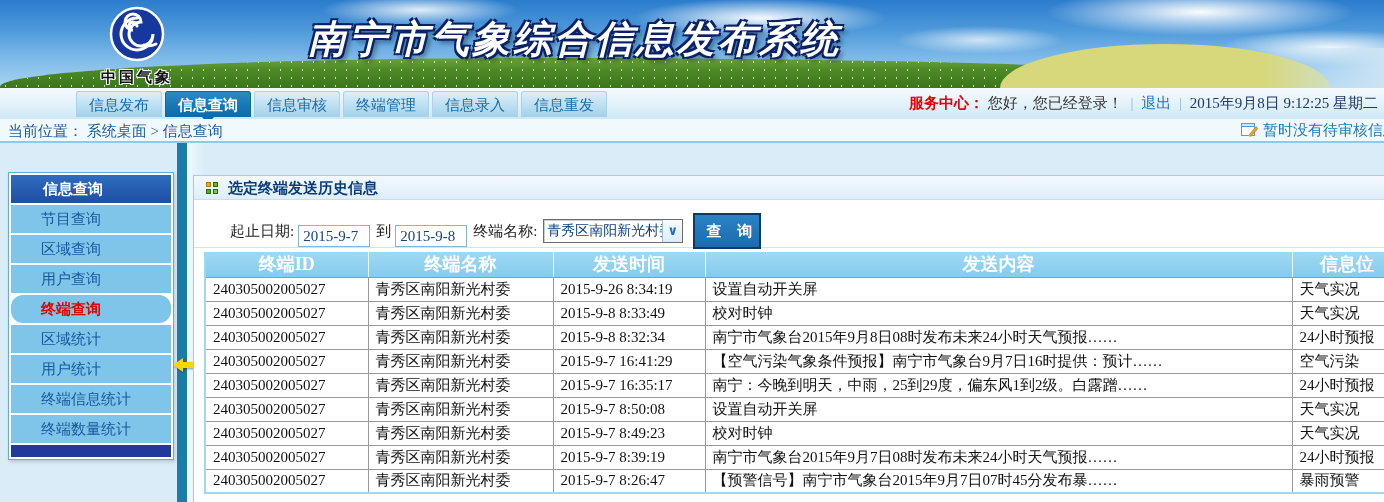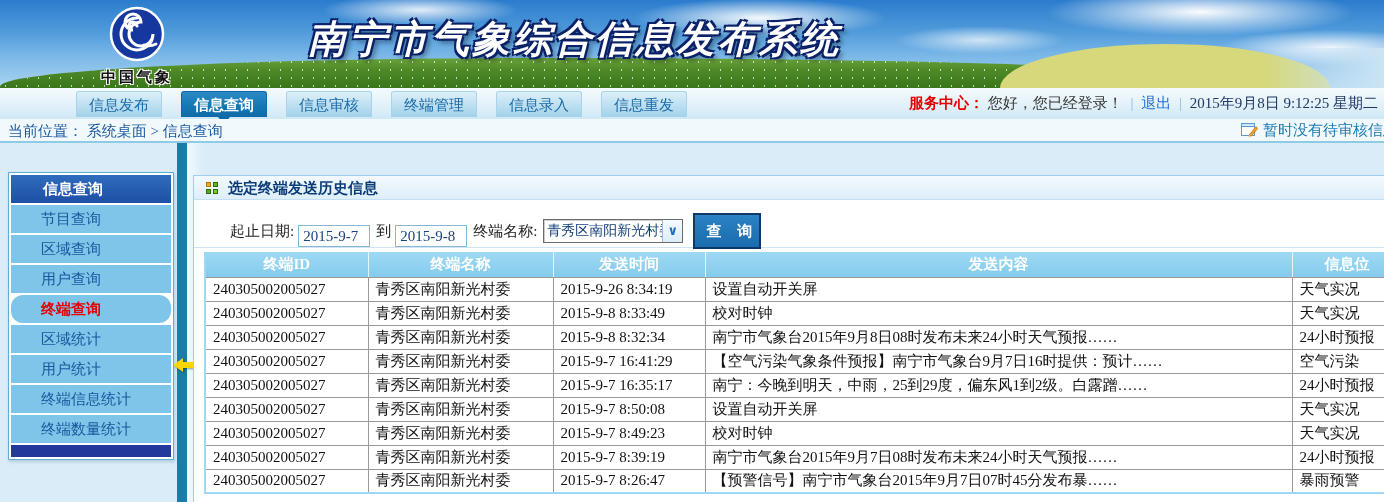--- a/index.html
+++ b/index.html
@@ -31,21 +31,21 @@
   .logo { position:absolute; left:82px; top:5px; width:110px; text-align:center; }
   .logo-caption { display:block; margin-top:1px; font-size:15px; font-weight:bold; color:#111;
     text-shadow:1px 1px 0 #fff,-1px -1px 0 #fff,1px -1px 0 #fff,-1px 1px 0 #fff; letter-spacing:3px; }
   .app-title { position:absolute; left:308px; top:14px; font-family:"Liberation Sans","DejaVu Sans",sans-serif;
     font-size:38px; font-weight:bold; font-style:italic; color:#fff; letter-spacing:3px; white-space:nowrap;
     text-shadow:2px 2px 0 #0a2168,-2px -2px 0 #0a2168,2px -2px 0 #0a2168,-2px 2px 0 #0a2168,4px 4px 5px rgba(0,0,0,.45); }
 
   
   .navbar { position:absolute; left:0; top:88px; width:1384px; height:31px;
     background:linear-gradient(180deg,#f4fafd 0%,#e2f1f9 55%,#cfe8f5 100%); }
-  .tabs { position:absolute; left:76px; top:3px; display:flex; gap:19px;border-radius:9px; }
+  .tabs { position:absolute; left:76px; top:3px; display:flex; gap:3px;border-radius:9px; }
   .tab { height:26px; padding:0 12px; line-height:26px; font-size:15px; color:#1b6ba8; cursor:pointer;
     background:linear-gradient(180deg,#ddeffa 0%,#b9ddf0 60%,#a2d1ea 100%);
     border:1px solid #a9d3e9; border-bottom:none; border-radius:3px 3px 0 0; white-space:nowrap; }
   .tab.active { position:relative; background:linear-gradient(180deg,#2a8ac4 0%,#1377b5 60%,#0e6aa6 100%);
     color:#fff; font-weight:bold; border-color:#0e6aa6; }
   .tab.active::after { content:""; position:absolute; left:50%; bottom:-7px; margin-left:-6px;
     border-left:6px solid transparent; border-right:6px solid transparent; border-top:7px solid #0e6aa6; }
   .service { position:absolute; right:6px; top:6px; font-size:15px; white-space:nowrap; color:#333; }
   .service .svc-label { color:#e60000; font-weight:bold; }
   .service .logout { color:#1b6fd0; cursor:pointer; }
@@ -105,21 +105,21 @@
     font-weight:bold; color:#1b6fc0; background:linear-gradient(180deg,#f6fbff,#dcedf8); border-left:1px solid #9bbcd6; }
   .search-btn { width:68px; height:36px; background:linear-gradient(180deg,#2a82c4,#1a6cae);
     border:2px solid #0d3a6a; color:#fff; font-weight:bold; font-size:15px; letter-spacing:6px;
     padding-left:10px; cursor:pointer; font-family:inherit; }
 
   
   .table-wrap { position:absolute; left:204px; top:252px; width:1200px; }
   table { border-collapse:collapse; table-layout:fixed; width:1197px;
     border-left:2px solid #9fd8f2; border-bottom:2px solid #9fd8f2; }
   th { height:25px; background:linear-gradient(180deg,#9ed9f4,#84cbec); color:#fff; font-weight:bold;
-    font-size:15px; border-right:1px solid #e8f7fe; border-bottom:1px solid #9a9a9a; text-align:center; }
+    font-size:18px; border-right:1px solid #e8f7fe; border-bottom:1px solid #9a9a9a; text-align:center; }
   td { height:24px; font-size:15px; color:#111; border:1px solid #9a9a9a; padding:0 4px 0 7px;
     white-space:nowrap; overflow:hidden; background:#fff; }
 
   
   .doc-icon { width:17px; height:15px; display:inline-block; }
 </style>
 </head>
 <body>
 
 <div class="screen">

